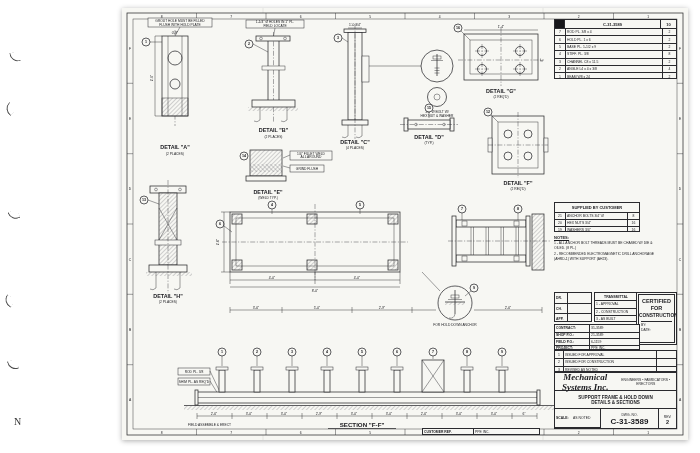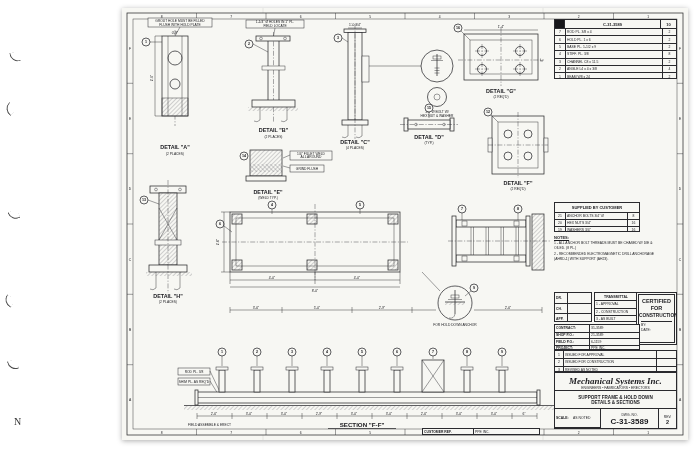--- a/index.html
+++ b/index.html
@@ -544,21 +544,21 @@
           <div class="c fz3" style="width:20px"></div>
         </div>
       <div class="r" style="height:7.3px">
           <div class="c f fz3 ctr" style="width:8px">3</div>
           <div class="c fz3" style="flex:1">REVISED AS NOTED</div>
           <div class="c fz3" style="width:20px"></div>
         </div>
     </div>
 
     <div class="blk" style="left:432px;top:364px;width:123px;height:57px">
-      <div class="r f" style="height:17px;flex-direction:column;justify-content:flex-end">
+      <div class="r f" style="height:17px;flex-direction:row;justify-content:center">
         <div class="company" style="width:100%;text-align:center">Mechanical Systems Inc.</div>
         <div class="fz3" style="width:100%;text-align:center">ENGINEERS • FABRICATORS • ERECTORS</div>
       </div>
       <div class="r" style="height:18px;flex-direction:column;justify-content:center">
         <div class="b fz5" style="width:100%;text-align:center">SUPPORT FRAME &amp; HOLD DOWN</div>
         <div class="b fz5" style="width:100%;text-align:center">DETAILS &amp; SECTIONS</div>
       </div>
       <div class="r" style="height:22px;align-items:stretch">
         <div style="width:45px;display:flex;flex-direction:column">
           <div style="flex:1;display:flex;align-items:center;padding:0 1px"><span class="b fz3">SCALE:</span>&nbsp;<span class="fz3">AS NOTED</span></div>

